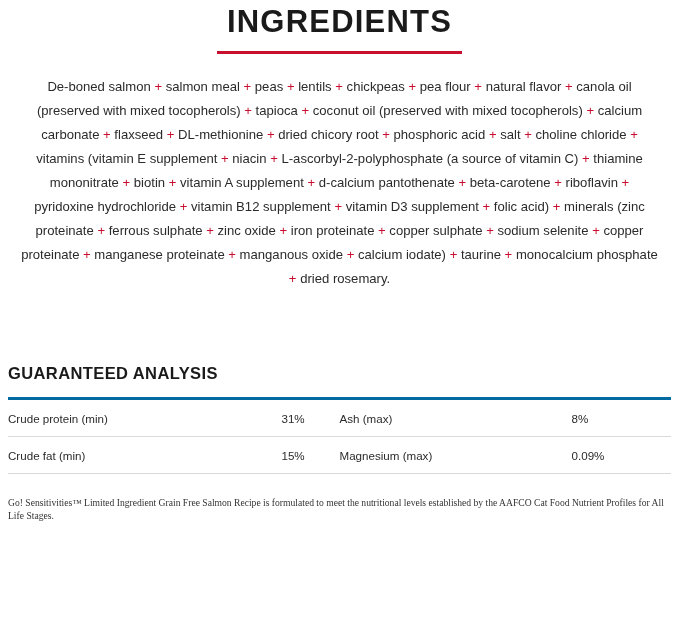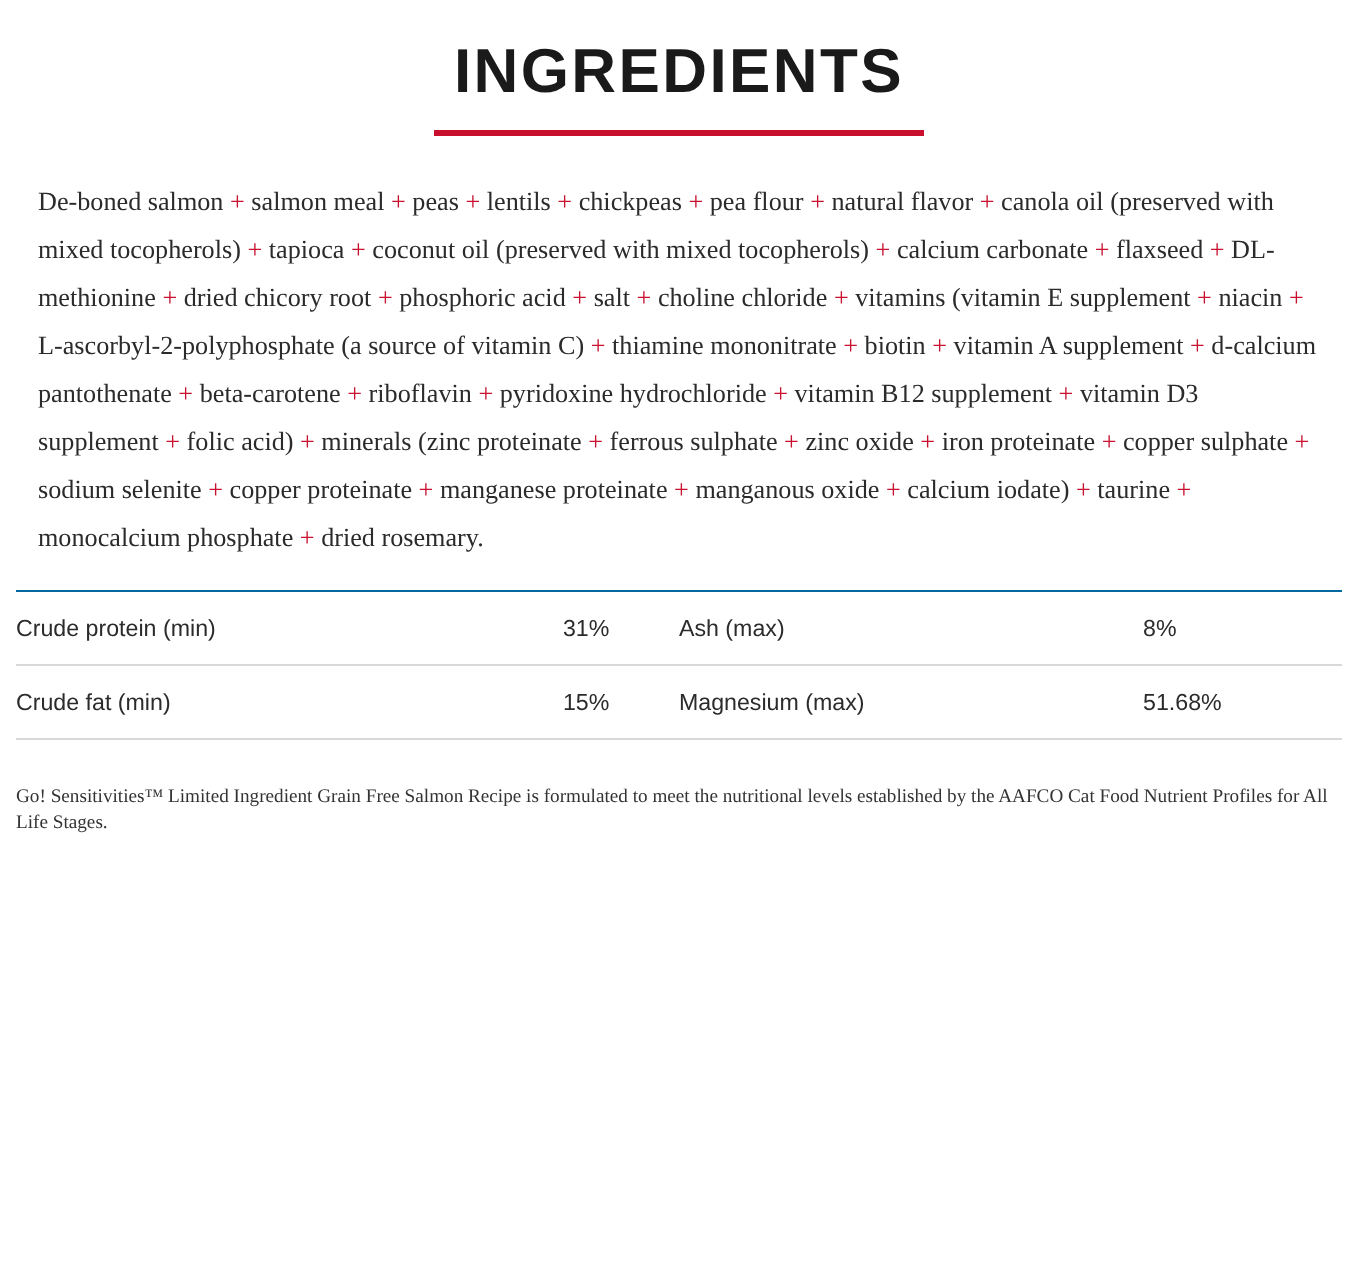--- a/index.html
+++ b/index.html
@@ -23,36 +23,36 @@
     position: relative;
   }
   
   .ing-title {
     text-align: center;
     font-size: 31px;
     font-weight: bold;
     letter-spacing: 1.2px;
     color: #1a1a1a;
     margin: 0;
-    padding-top: 16px;
+    padding-top: 2px;
     line-height: 40px;
   }
   .rule {
     width: 245px;
     height: 3px;
     background: #c8102e;
     margin: 9px auto 0 auto;
   }
   
   .ing-body {
     margin: 21px 11px 0 11px;
+    text-align: center;
     font-size: 13.1px;
     line-height: 24px;
     color: #2b2b2b;
-    font-family: Liberation Serif, serif;
   }
   .ing-body .plus {
     color: #c8102e;
   }
   
   .ga-title {
     margin: 73px 0 0 0;
     font-size: 16.5px;
     font-weight: bold;
     letter-spacing: 0.4px;
@@ -64,21 +64,21 @@
     margin-top: 14px;
     font-size: 11.6px;
     color: #2b2b2b;
   }
   table.ga td {
     border-bottom: 1px solid #d9d9d9;
     padding: 12px 0 11px 0;
     vertical-align: middle;
   }
   table.ga tr:first-child td {
-    border-top: 1px solid #0369a1;
+    border-top: 3px solid #0369a1;
   }
   td.l1 { width: 36%; padding-left: 2px; }
   td.v1 { width: 14%; text-align: center; }
   td.l2 { width: 35%; }
   td.v2 { width: 15%; text-align: left; }
   .footnote {
     margin-top: 12px;
     font-size: 10.3px;
     color: #333;
   }
@@ -94,33 +94,34 @@
 </head>
 <body>
 
 <div class="page">
 
   <h1 class="ing-title">INGREDIENTS</h1>
   <div class="rule"></div>
 
   <p class="ing-body"><span>De-boned salmon <span class="plus" style="color: rgb(200, 16, 46);">+</span> salmon meal <span class="plus" style="color: rgb(200, 16, 46);">+</span> peas <span class="plus" style="color: rgb(200, 16, 46);">+</span> lentils <span class="plus" style="color: rgb(200, 16, 46);">+</span> chickpeas <span class="plus" style="color: rgb(200, 16, 46);">+</span> pea flour <span class="plus" style="color: rgb(200, 16, 46);">+</span> natural flavor <span class="plus" style="color: rgb(200, 16, 46);">+</span> canola oil (preserved with mixed tocopherols) <span class="plus" style="color: rgb(200, 16, 46);">+</span> tapioca <span class="plus" style="color: rgb(200, 16, 46);">+</span> coconut oil (preserved with mixed tocopherols) <span class="plus" style="color: rgb(200, 16, 46);">+</span> calcium carbonate <span class="plus" style="color: rgb(200, 16, 46);">+</span> flaxseed <span class="plus" style="color: rgb(200, 16, 46);">+</span> DL-methionine <span class="plus" style="color: rgb(200, 16, 46);">+</span> dried chicory root <span class="plus" style="color: rgb(200, 16, 46);">+</span> phosphoric acid <span class="plus" style="color: rgb(200, 16, 46);">+</span> salt <span class="plus" style="color: rgb(200, 16, 46);">+</span> choline chloride <span class="plus" style="color: rgb(200, 16, 46);">+</span> vitamins (vitamin E supplement <span class="plus" style="color: rgb(200, 16, 46);">+</span> niacin <span class="plus" style="color: rgb(200, 16, 46);">+</span> L-ascorbyl-2-polyphosphate (a source of vitamin C) <span class="plus" style="color: rgb(200, 16, 46);">+</span> thiamine mononitrate <span class="plus" style="color: rgb(200, 16, 46);">+</span> biotin <span class="plus" style="color: rgb(200, 16, 46);">+</span> vitamin A supplement <span class="plus" style="color: rgb(200, 16, 46);">+</span> d-calcium pantothenate <span class="plus" style="color: rgb(200, 16, 46);">+</span> beta-carotene <span class="plus" style="color: rgb(200, 16, 46);">+</span> riboflavin <span class="plus" style="color: rgb(200, 16, 46);">+</span> pyridoxine hydrochloride <span class="plus" style="color: rgb(200, 16, 46);">+</span> vitamin B12 supplement <span class="plus" style="color: rgb(200, 16, 46);">+</span> vitamin D3 supplement <span class="plus" style="color: rgb(200, 16, 46);">+</span> folic acid) <span class="plus" style="color: rgb(200, 16, 46);">+</span> minerals (zinc proteinate <span class="plus" style="color: rgb(200, 16, 46);">+</span> ferrous sulphate <span class="plus" style="color: rgb(200, 16, 46);">+</span> zinc oxide <span class="plus" style="color: rgb(200, 16, 46);">+</span> iron proteinate <span class="plus" style="color: rgb(200, 16, 46);">+</span> copper sulphate <span class="plus" style="color: rgb(200, 16, 46);">+</span> sodium selenite <span class="plus" style="color: rgb(200, 16, 46);">+</span> copper proteinate <span class="plus" style="color: rgb(200, 16, 46);">+</span> manganese proteinate <span class="plus" style="color: rgb(200, 16, 46);">+</span> manganous oxide <span class="plus" style="color: rgb(200, 16, 46);">+</span> calcium iodate) <span class="plus" style="color: rgb(200, 16, 46);">+</span> taurine <span class="plus" style="color: rgb(200, 16, 46);">+</span> monocalcium phosphate <span class="plus" style="color: rgb(200, 16, 46);">+</span> dried rosemary.</span></p>
 
+  <h2 class="ga-title">GUARANTEED ANALYSIS</h2>
 
   <table class="ga">
     <tbody>
       <tr>
         <td class="l1">Crude protein (min)</td>
         <td class="v1">31%</td>
         <td class="l2">Ash (max)</td>
         <td class="v2">8%</td>
       </tr>
       <tr>
         <td class="l1">Crude fat (min)</td>
         <td class="v1">15%</td>
         <td class="l2">Magnesium (max)</td>
-        <td class="v2">51.68%</td>
+        <td class="v2">0.09%</td>
       </tr>
     </tbody>
   </table>
 
   <div class="disclaimer">Go! Sensitivities™ Limited Ingredient Grain Free Salmon Recipe is formulated to meet the nutritional levels established by the AAFCO Cat Food Nutrient Profiles for All Life Stages.</div>
 
 </div>
 
 </body></html>

